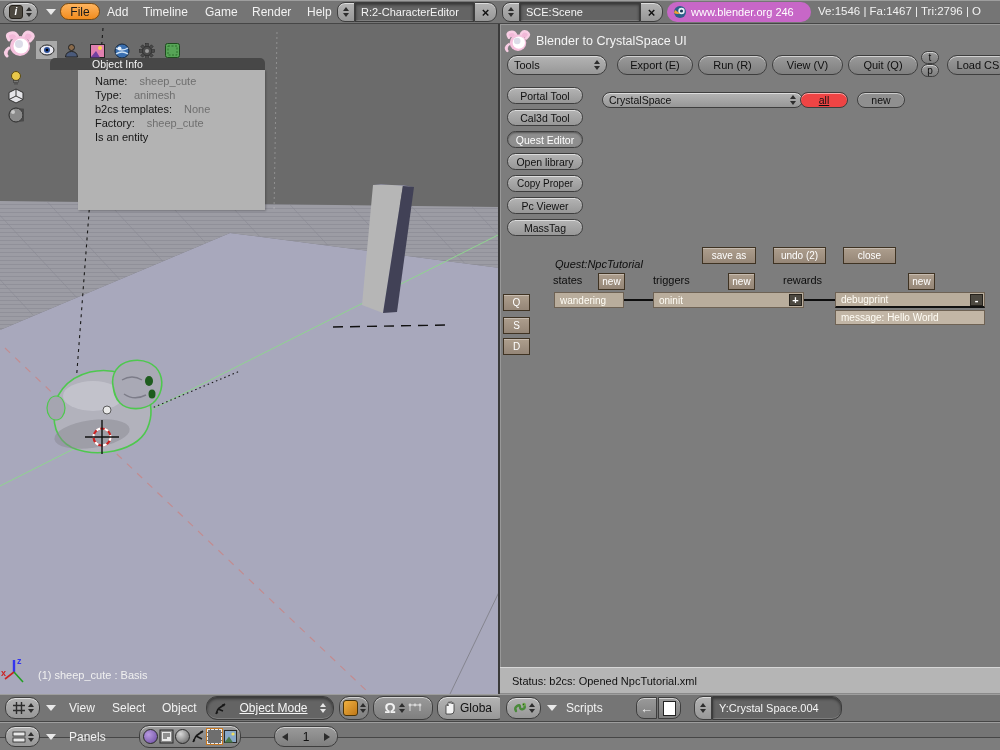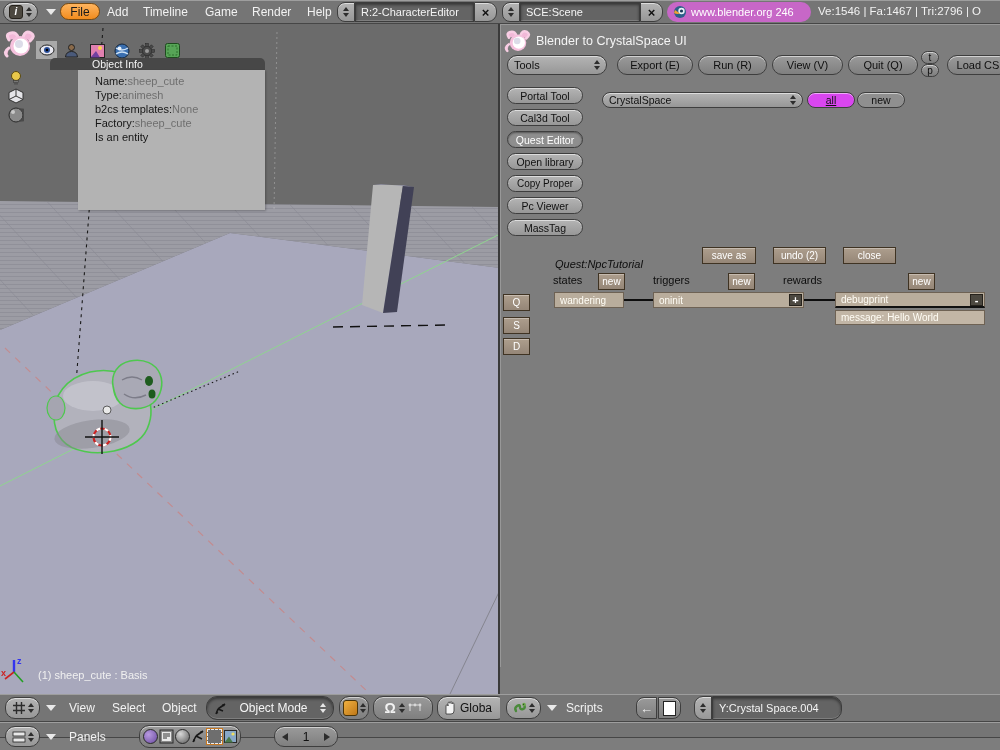--- a/index.html
+++ b/index.html
@@ -23,21 +23,21 @@
   .step.lt .u{border-bottom-color:#e6e6e6;} .step.lt .d{border-top-color:#e6e6e6;}
   .tanbtn{background:linear-gradient(#ad9e8d,#958677);border:1px solid #3f3323;color:#fff;
           font-size:10px;display:flex;align-items:center;justify-content:center;
           box-shadow:inset 0 1px 0 rgba(255,255,255,.3);}
   .tanfield{background:#b9ad9c;border:1px solid #6e6254;color:#fffdf5;font-size:10px;
             display:flex;align-items:center;padding:0 5px;}
   .sqbtn{background:#4c4840;color:#fff;font-size:11px;font-weight:bold;display:flex;align-items:center;
          justify-content:center;border:1px solid #26221c;line-height:1;}
   .blk{font-size:11px;color:#0d0d0d;white-space:nowrap;}
   .conn{background:#0d0d0d;height:2px;}
-  .oi-row{display:flex;font-size:11px;line-height:14px;padding-left:17px;}
+  .oi-row{display:flex;gap:12px;font-size:11px;line-height:14px;padding-left:17px;}
   .oi-row .lab{color:#161616;} .oi-row .val{color:#6f6f6f;}
   .ellip{white-space:nowrap;overflow:hidden;}
 </style>
 </head>
 <body>
 
 <div id="app">
 
   <div class="abs bar" style="left:0;top:0;width:1000px;height:24px;overflow:hidden;">
     <div class="abs pill" style="left:3px;top:2px;width:35px;height:20px;gap:3px;">
@@ -296,21 +296,21 @@
     <div class="abs pill" style="left:7px;top:173px;width:76px;height:17px;font-size:10.5px;">Pc Viewer</div>
     <div class="abs pill" style="left:7px;top:195px;width:76px;height:17px;font-size:10.5px;">MassTag</div>
 
     <div class="abs pill" style="left:102px;top:68px;width:201px;height:16px;border-radius:8px;justify-content:space-between;padding:0 6px;font-size:10.5px;">
       <span>CrystalSpace</span>
       <span class="step">
           <i class="u"></i>
           <i class="d"></i>
         </span>
     </div>
-    <div class="abs pill" style="left:307px;top:68px;width:48px;height:16px;background:#d946ef;font-size:10.5px;text-decoration:underline;">all</div>
+    <div class="abs pill" style="left:300px;top:68px;width:48px;height:16px;background:#ef4444;font-size:10.5px;text-decoration:underline;">all</div>
     <div class="abs pill" style="left:357px;top:68px;width:48px;height:16px;background:#8f8f8f;font-size:10.5px;">new</div>
 
     <span class="abs blk" style="left:55px;top:234px;font-style:italic;">Quest:NpcTutorial</span>
     <div class="abs tanbtn" style="left:202px;top:223px;width:54px;height:17px;">save as</div>
     <div class="abs tanbtn" style="left:273px;top:223px;width:53px;height:17px;">undo (2)</div>
     <div class="abs tanbtn" style="left:343px;top:223px;width:53px;height:17px;">close</div>
 
     <span class="abs blk" style="left:53px;top:250px;">states</span>
     <div class="abs tanbtn" style="left:98px;top:249px;width:27px;height:17px;">new</div>
     <span class="abs blk" style="left:153px;top:250px;">triggers</span>
@@ -329,20 +329,23 @@
       <span>debugprint</span>
       <div class="abs sqbtn" style="right:1px;top:1px;width:13px;height:12px;">-</div>
     </div>
     <div class="abs tanfield" style="left:335px;top:286px;width:150px;height:15px;background:#c2b6a6;">message: Hello World</div>
 
     <div class="abs tanbtn" style="left:3px;top:270px;width:27px;height:17px;">Q</div>
     <div class="abs tanbtn" style="left:3px;top:293px;width:27px;height:17px;">S</div>
     <div class="abs tanbtn" style="left:3px;top:314px;width:27px;height:17px;">D</div>
   </div>
 
+  <div class="abs" style="left:500px;top:667px;width:500px;height:27px;background:#b5b5b5;box-shadow:inset 0 1px 0 #d6d6d6, inset 0 -1px 0 #8a8a8a;display:flex;align-items:center;">
+    <span style="font-size:11px;color:#111;padding-left:12px;">Status: b2cs: Opened NpcTutorial.xml</span>
+  </div>
 
   <div class="abs bar" style="left:500px;top:694px;width:500px;height:28px;overflow:hidden;">
     <div class="abs pill" style="left:6px;top:3px;width:35px;height:22px;gap:2px;">
       <svg width="14" height="14" viewBox="0 0 14 14">
           <path d="M3,10 Q1,7 4,5 Q7,3 7,6 Q7,9 10,8 Q13,7 11,4" fill="none" stroke="#4a8a3a" stroke-width="2.4" stroke-linecap="round"></path>
           <circle cx="11" cy="3.6" r="1.8" fill="#6aaa4a"></circle>
           <circle cx="10.6" cy="3.2" r="0.5" fill="#111"></circle>
         </svg>
       <span class="step">
           <i class="u"></i>
@@ -378,21 +381,21 @@
     </div>
     <div class="abs tri" style="left:46px;top:11px;"></div>
     <span class="abs mlabel" style="left:69px;top:7px;">View</span>
     <span class="abs mlabel" style="left:112px;top:7px;">Select</span>
     <span class="abs mlabel" style="left:162px;top:7px;">Object</span>
     <div class="abs sunk" style="left:206px;top:2px;width:128px;height:24px;border-radius:11px;justify-content:space-between;padding:0 7px;">
       <svg width="13" height="13" viewBox="0 0 13 13">
           <path d="M11,2 L4,7 M4,7 L2,12 M4,7 L9,9" stroke="#181818" stroke-width="1.6" fill="none"></path>
           <path d="M11,2 l-3.2,0.4 2.2,2.4 Z M2,12 l0.4,-3 2,2 Z" fill="#181818"></path>
         </svg>
-      <span style="font-size:12px;">Object Mode</span>
+      <span style="font-size:12px;text-decoration:underline;">Object Mode</span>
       <span class="step lt">
           <i class="u"></i>
           <i class="d"></i>
         </span>
     </div>
     <div class="abs pill dark" style="left:339px;top:2px;width:30px;height:24px;gap:2px;">
       <span style="display:block;width:13px;height:14px;background:linear-gradient(135deg,#f0b040,#c07818);border:1.5px solid #4a3408;border-radius:3px;"></span>
       <span class="step">
           <i class="u"></i>
           <i class="d"></i>

